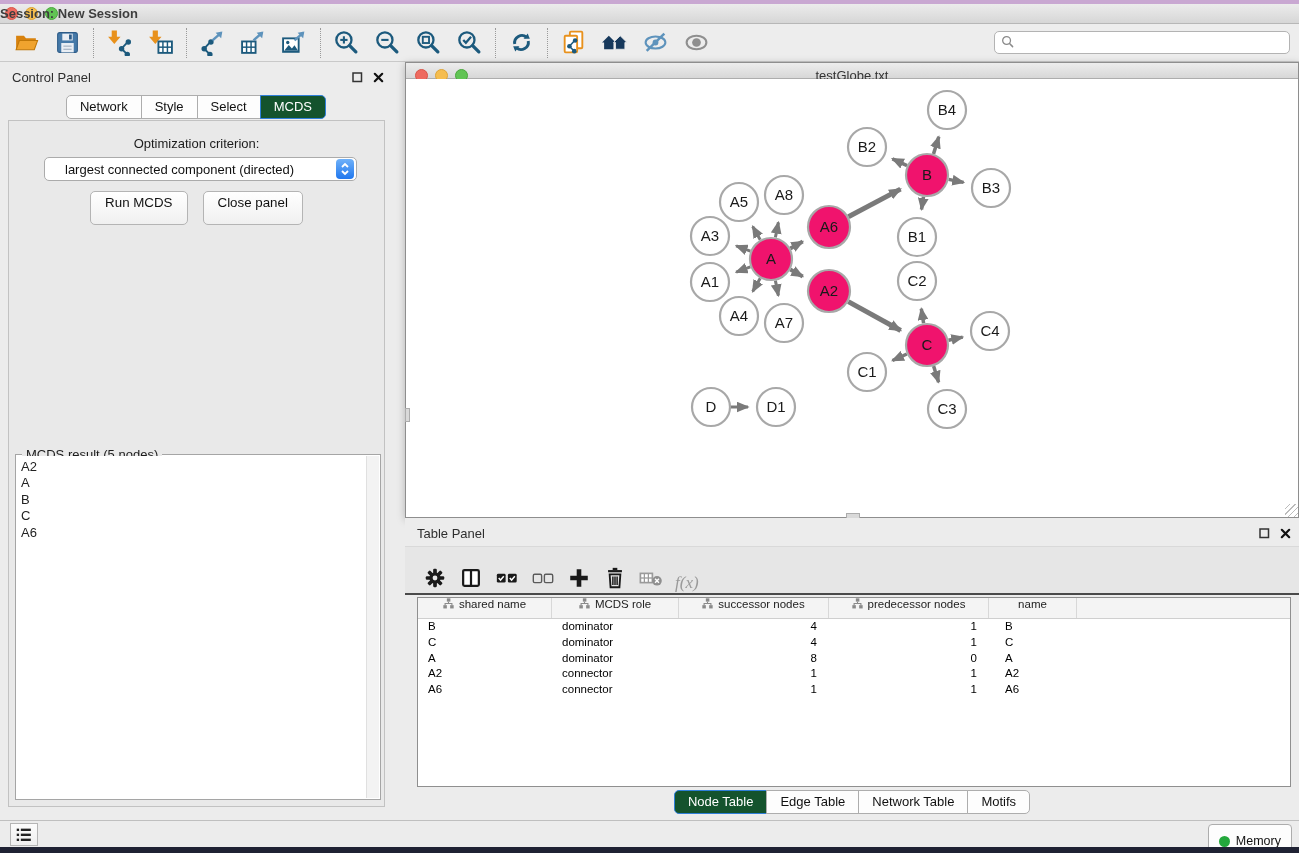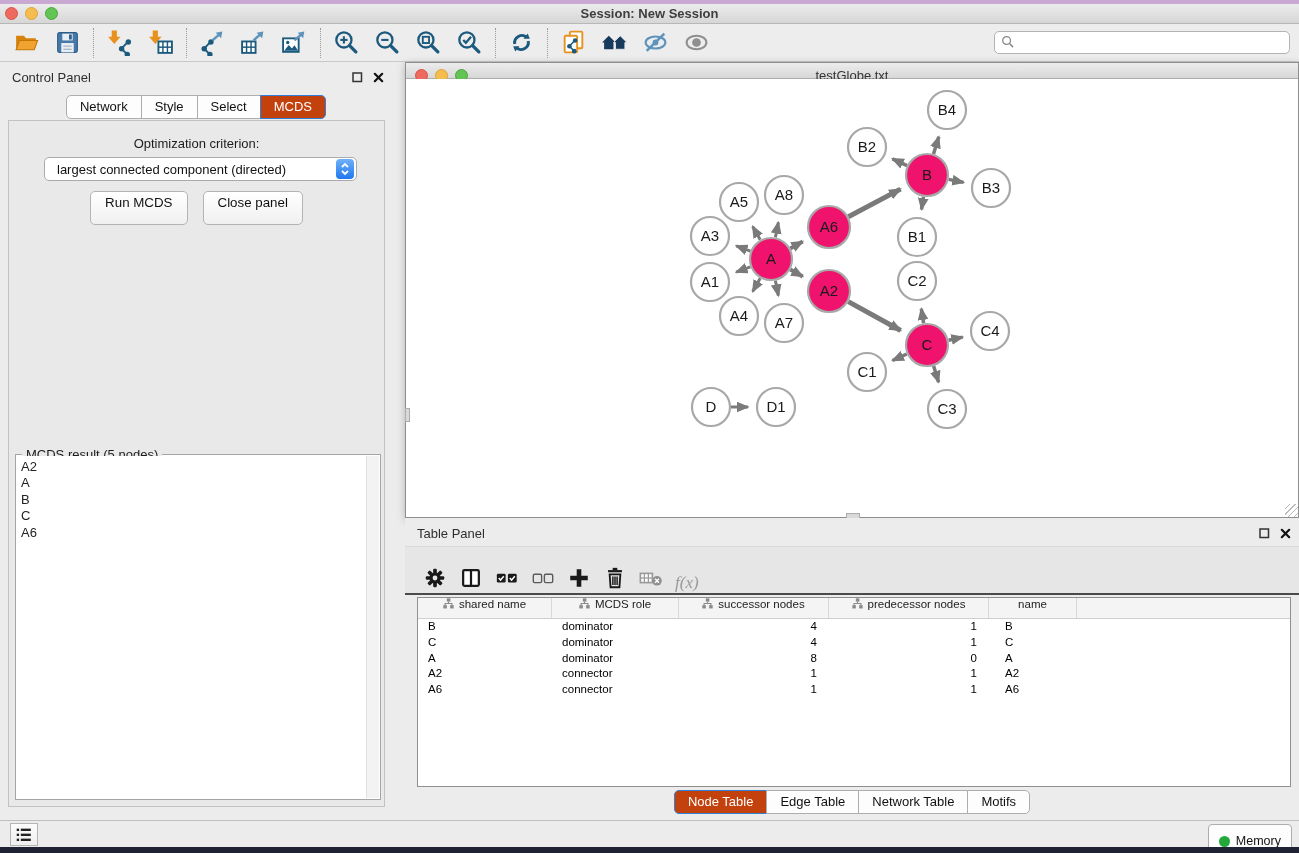--- a/index.html
+++ b/index.html
@@ -8,46 +8,46 @@
 
   
   .desktop-top { position:absolute; left:0; top:0; width:1299px; height:4px; background:#C9A8D2; }
   .titlebar { position:absolute; left:0; top:4px; width:1299px; height:20px;
     background:linear-gradient(#ECECEC,#D6D6D6); border-bottom:1px solid #B7B7B7; }
   .lights { position:absolute; left:5px; top:3px; display:flex; gap:7px; }
   .light { width:13px; height:13px; border-radius:50%; }
   .light.red{ background:#EE6A5F; border:1px solid #D95448;}
   .light.yellow{ background:#F5BD4F; border:1px solid #DEA436;}
   .light.green{ background:#61C454; border:1px solid #4AA73C;}
-  .win-title { position:absolute; left:0; right:0; top:2px; text-align:center; color:#3E3E3E; font-weight:600; }
+  .win-title { position:absolute; left:0; right:0; top:2px; text-align:left; color:#3E3E3E; font-weight:600; }
 
   
   .toolbar { position:absolute; left:0; top:24px; width:1299px; height:38px;
     background:#EDEDED; border-bottom:1px solid #C9C9C9; display:flex; align-items:center; padding-left:6px; }
   .tb-icon { width:41px; height:32px; display:flex; align-items:center; justify-content:center; cursor:default; }
   .tb-sep { width:1px; height:30px; border-left:1px dotted #9A9A9A; margin:0 5px; }
   .searchbox { position:absolute; right:9px; top:7px; width:296px; height:23px; background:#fff;
     border:1px solid #B3B3B3; border-radius:5px; display:flex; align-items:center; padding-left:6px; }
   .searchbox input { border:none; outline:none; flex:1; height:100%; font-size:12px; background:transparent; font-family:"Liberation Sans",sans-serif;}
 
   
   .control-panel { position:absolute; left:0; top:62px; width:392px; height:758px; background:#ECECEC; }
   .panel-head { position:relative; height:26px; }
   .panel-title { position:absolute; left:12px; top:8px; color:#2E2E2E; }
   .panel-btns { position:absolute; right:8px; top:9px; display:flex; gap:10px; align-items:center; }
   .cp-tabs { position:absolute; left:0; right:0; top:33px; display:flex; justify-content:center; }
   .seg { padding:3px 13px 4px; background:#FDFDFD; border:1px solid #ADADAD; margin-left:-1px; color:#111; }
   .seg:first-child { border-radius:5px 0 0 5px; margin-left:0;text-align:right; }
   .seg:last-child { border-radius:0 5px 5px 0; }
-  .seg.active { background:#c2410c; border-color:#2F7FD9; color:#fff; }
+  .seg.active { background:#14532d; border-color:#2F7FD9; color:#fff; }
   .cp-box { position:absolute; left:8px; top:58px; width:377px; height:687px; background:#E9E9E9; border:1px solid #C2C2C2; }
   .opt-label { text-align:center; margin-top:15px; color:#1C1C1C; }
   .dropdown { position:absolute; left:35px; top:36px; width:313px; height:24px; background:#fff;
     border:1px solid #ABABAB; border-radius:5px; display:flex; align-items:center; }
-  .dropdown .dd-text { flex:1; padding-left:12px; color:#111; white-space:nowrap; overflow:hidden; }
+  .dropdown .dd-text { flex:1; padding-left:20px; color:#111; white-space:nowrap; overflow:hidden; }
   .dd-stepper { width:18px; height:20px; margin-right:2px; border-radius:4px;
     background:linear-gradient(#6FB1F9,#2077EE); display:flex; align-items:center; justify-content:center; }
   .btn-row { position:absolute; left:0; right:0; top:70px; display:flex; justify-content:center; gap:15px; }
   .mac-btn { padding:3px 14px 14px; background:linear-gradient(#FFFFFF,#F0F0F0); border:1px solid #B4B4B4;
     border-radius:5px; color:#111; }
   .mcds-box { position:absolute; left:6px; top:333px; width:366px; height:346px;
     border:1px solid #A5A5A5; background:#fff; }
   .mcds-legend { position:absolute; left:6px; top:-8px; background:#E9E9E9; padding:0 4px; color:#1C1C1C; }
   .mcds-list { position:absolute; left:1px; top:1px; right:14px; bottom:1px; background:#fff; padding:3px 0 0 4px; }
   .mcds-list div { line-height:16.4px; }

